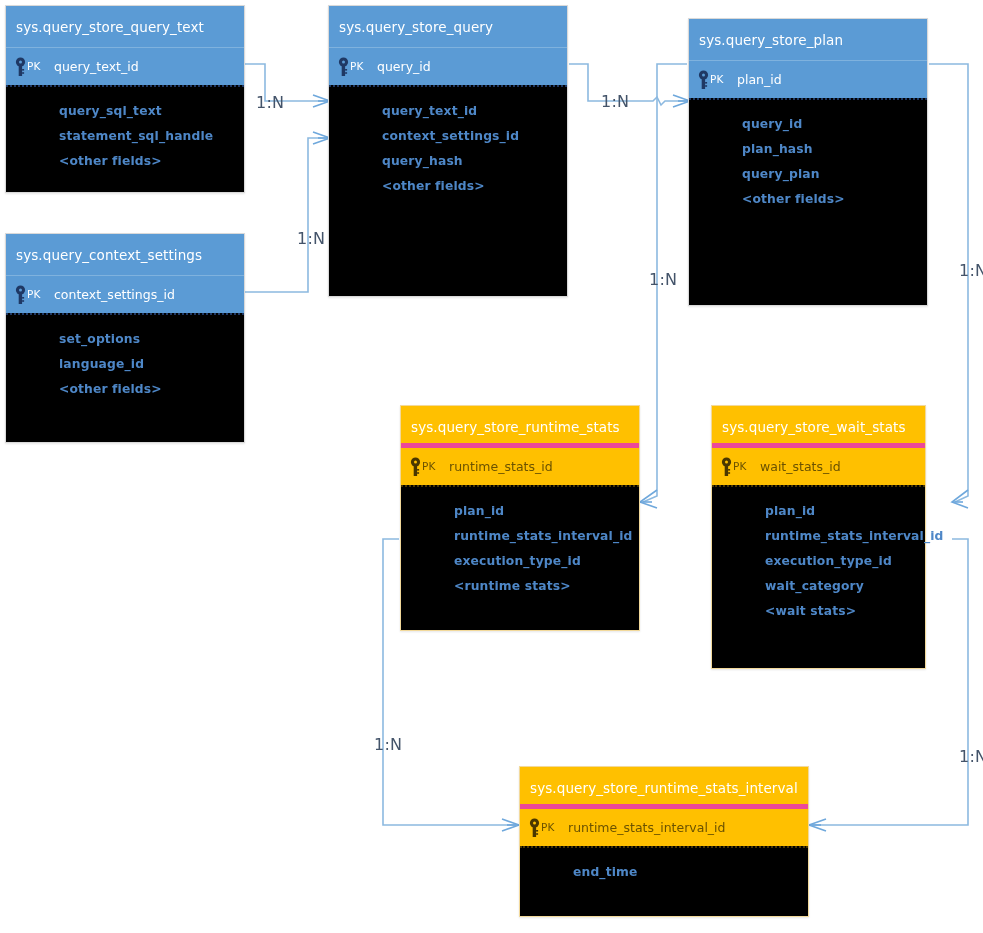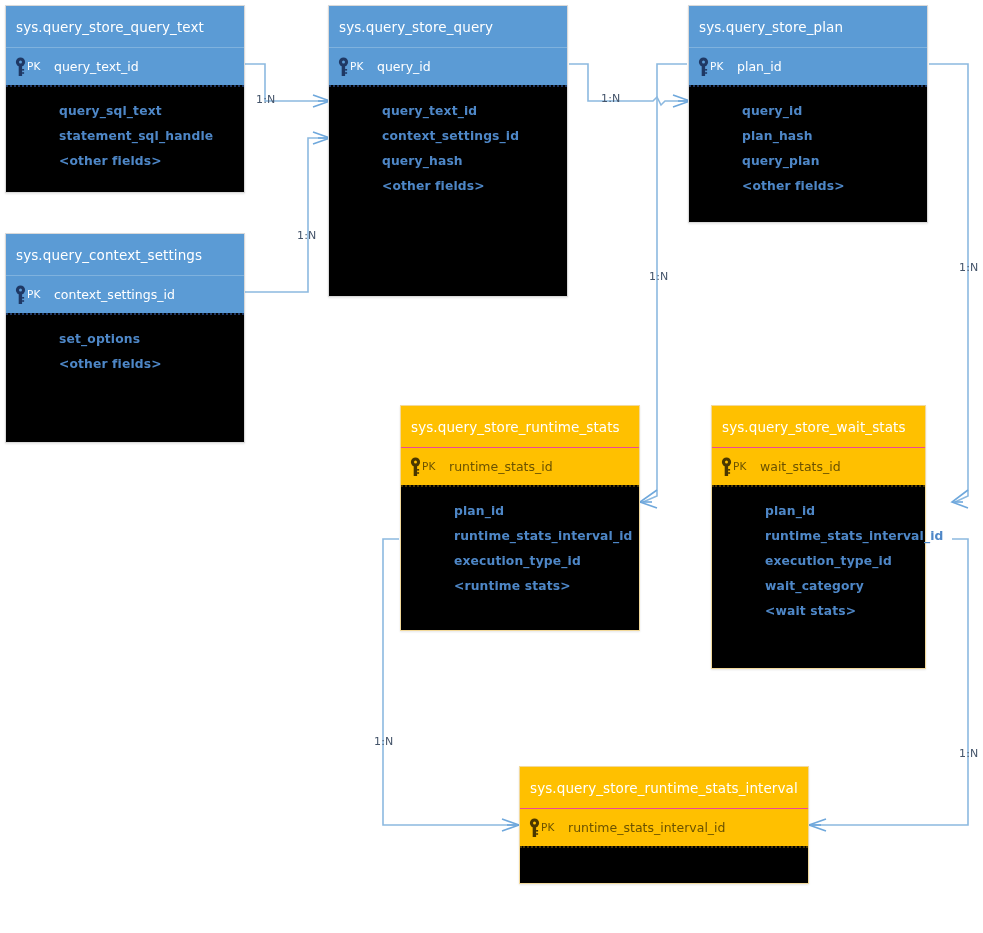--- a/index.html
+++ b/index.html
@@ -100,31 +100,31 @@
     font-size:12.3px;
     color:#4E87C7;
     white-space:nowrap;
     letter-spacing:.15px;
   }
   
   .entity.blue .title{background:#5B9BD5;border-bottom:1px solid #7FB2DE;}
   .entity.blue .pkrow{background:#5B9BD5;}
   .entity.blue .divider{border-top-color:#1F3864;}
   
-  .entity.orange .title{background:#FFC000;border-bottom:1px solid #ec4899;}
+  .entity.orange .title{background:#FFC000;border-bottom:5px solid #ec4899;}
   .entity.orange .pkrow{background:#FFC000;}
   .entity.orange .divider{border-top-color:#4A3700;}
   .entity.orange{border-color:#F2D99B;}
   .entity.orange .pkrow .pklabel,
   .entity.orange .pkrow .pkname{color:#6B5200;}
   .entity.orange .title{color:#ffffff;}
   
   .card-label{
     position:absolute;
-    font-size:11px;
+    font-size:16px;
     color:#44546A;
     letter-spacing:.2px;
     white-space:nowrap;
   }
 </style>
 </head>
 <body>
 
 <div id="canvas">
 
@@ -218,21 +218,21 @@
     </div>
     <div class="divider"></div>
     <div class="fields">
       <div class="field">query_text_id</div>
       <div class="field">context_settings_id</div>
       <div class="field">query_hash</div>
       <div class="field">&lt;other fields&gt;</div>
     </div>
   </div>
 
-  <div class="entity blue" style="left:688px;top:5px;width:240px;height:218px;">
+  <div class="entity blue" style="left:688px;top:18px;width:240px;height:288px;">
     <div class="title">sys.query_store_plan</div>
     <div class="pkrow">
       <svg class="keyicon" viewBox="0 0 11 20">
         <circle cx="5.5" cy="5" r="4.6" fill="#1F3864"></circle>
         <rect x="3.7" y="7.5" width="3.4" height="11.5" fill="#1F3864"></rect>
         <rect x="7.1" y="12" width="2" height="1.6" fill="#1F3864"></rect>
         <rect x="7.1" y="15.2" width="2" height="1.6" fill="#1F3864"></rect>
         <circle cx="5.5" cy="5" r="1.5" fill="#5B9BD5"></circle>
       </svg>
       <span class="pklabel">PK</span>
@@ -256,20 +256,21 @@
         <rect x="7.1" y="12" width="2" height="1.6" fill="#1F3864"></rect>
         <rect x="7.1" y="15.2" width="2" height="1.6" fill="#1F3864"></rect>
         <circle cx="5.5" cy="5" r="1.5" fill="#5B9BD5"></circle>
       </svg>
       <span class="pklabel">PK</span>
       <span class="pkname">context_settings_id</span>
     </div>
     <div class="divider"></div>
     <div class="fields">
       <div class="field">set_options</div>
+      <div class="field">language_id</div>
       <div class="field">&lt;other fields&gt;</div>
     </div>
   </div>
 
   <div class="entity orange" style="left:400px;top:405px;width:240px;height:226px;">
     <div class="title">sys.query_store_runtime_stats</div>
     <div class="pkrow">
       <svg class="keyicon" viewBox="0 0 11 20">
         <circle cx="5.5" cy="5" r="4.6" fill="#4A3700"></circle>
         <rect x="3.7" y="7.5" width="3.4" height="11.5" fill="#4A3700"></rect>
@@ -305,31 +306,32 @@
     <div class="divider"></div>
     <div class="fields">
       <div class="field">plan_id</div>
       <div class="field">runtime_stats_interval_id</div>
       <div class="field">execution_type_id</div>
       <div class="field">wait_category</div>
       <div class="field">&lt;wait stats&gt;</div>
     </div>
   </div>
 
-  <div class="entity orange" style="left:519px;top:766px;width:290px;height:118px;">
+  <div class="entity orange" style="left:519px;top:766px;width:290px;height:151px;">
     <div class="title">sys.query_store_runtime_stats_interval</div>
     <div class="pkrow">
       <svg class="keyicon" viewBox="0 0 11 20">
         <circle cx="5.5" cy="5" r="4.6" fill="#4A3700"></circle>
         <rect x="3.7" y="7.5" width="3.4" height="11.5" fill="#4A3700"></rect>
         <rect x="7.1" y="12" width="2" height="1.6" fill="#4A3700"></rect>
         <rect x="7.1" y="15.2" width="2" height="1.6" fill="#4A3700"></rect>
         <circle cx="5.5" cy="5" r="1.5" fill="#FFC000"></circle>
       </svg>
       <span class="pklabel">PK</span>
       <span class="pkname">runtime_stats_interval_id</span>
     </div>
     <div class="divider"></div>
     <div class="fields">
+      <div class="field">end_time</div>
     </div>
   </div>
 
 </div>
 
 </body></html>

